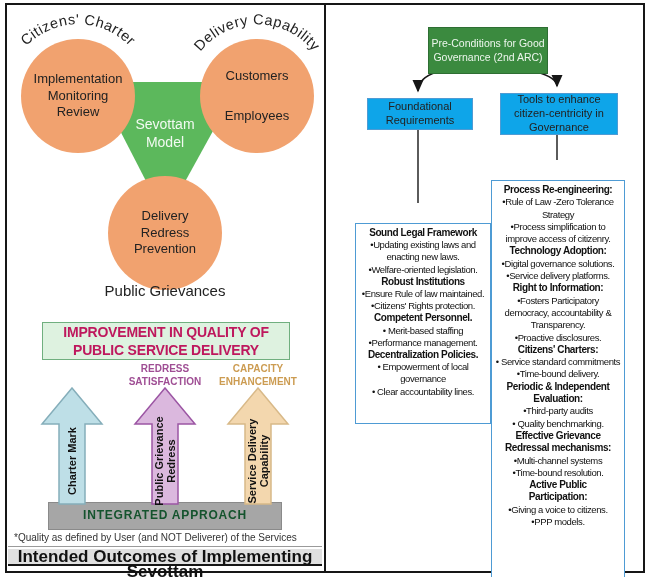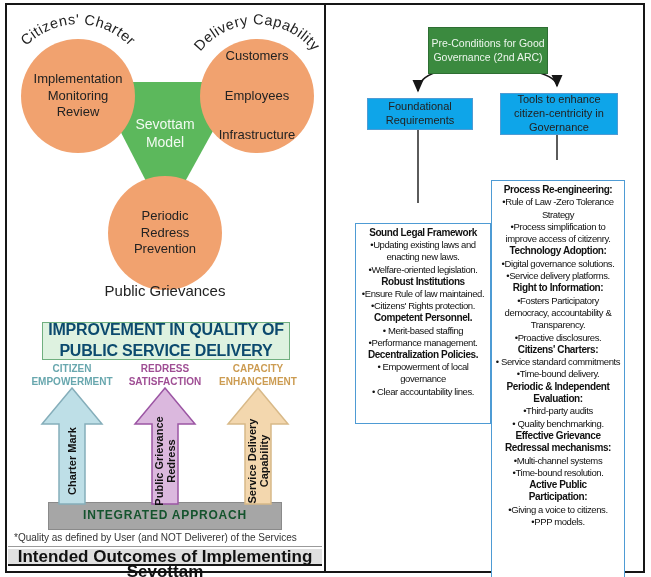--- a/index.html
+++ b/index.html
@@ -19,22 +19,22 @@
   #circle-left{left:21px;top:39px;}
   #circle-right{left:200px;top:39px;gap:23px;}
   #circle-bottom{left:108px;top:176px;}
   .center-label{left:121px;top:116px;width:88px;text-align:center;
                 font-size:14px;line-height:1.25;color:#F2FAF2;}
   .caption{left:85px;top:282px;width:160px;text-align:center;font-size:15px;color:#222;}
 
   
   .green-box{left:42px;top:322px;width:246px;height:36px;background:#DEF2E0;
              border:1px solid #70AF7F;display:flex;align-items:center;justify-content:center;
-             text-align:center;font-weight:bold;font-size:16px;line-height:1.3;
-             letter-spacing:-0.2px;color:#0c4a6e;}
+             text-align:center;font-weight:bold;font-size:14px;line-height:1.3;
+             letter-spacing:-0.2px;color:#be185d;}
   .alabel{top:363px;width:104px;text-align:center;font-weight:bold;font-size:10px;line-height:1.25;}
   #alabel-1{left:20px;color:#68A7AE;}
   #alabel-2{left:113px;color:#9F4E94;}
   #alabel-3{left:206px;color:#CC9C52;}
   .arrow{top:387px;width:64px;height:118px;}
   #arrow-1{left:40px;} #arrow-2{left:133px;} #arrow-3{left:226px;}
   .arrow svg{position:absolute;left:0;top:0;}
   .arrow-text{position:absolute;left:-18px;top:52px;width:100px;height:44px;
               transform:rotate(-90deg);display:flex;align-items:center;justify-content:center;
               text-align:center;font-weight:bold;font-size:11px;line-height:1.12;color:#111;}
@@ -84,35 +84,33 @@
   </svg>
 
   <div class="abs circle" id="circle-left">
       <div>Implementation</div>
       <div>Monitoring</div>
       <div>Review</div>
     </div>
   <div class="abs circle" id="circle-right">
       <div>Customers</div>
       <div>Employees</div>
-      <div>Infrastructure</div>
     </div>
   <div class="abs circle" id="circle-bottom">
-      <div>Periodic</div>
+      <div>Delivery</div>
       <div>Redress</div>
       <div>Prevention</div>
     </div>
 
   <div class="abs center-label">Sevottam Model</div>
 
   <div class="abs caption">Public Grievances</div>
 
   <div class="abs green-box">IMPROVEMENT IN QUALITY OF PUBLIC SERVICE DELIVERY</div>
 
-  <div class="abs alabel" id="alabel-1">CITIZEN EMPOWERMENT</div>
   <div class="abs alabel" id="alabel-2">REDRESS SATISFACTION</div>
   <div class="abs alabel" id="alabel-3">CAPACITY ENHANCEMENT</div>
 
   <div class="abs platform">INTEGRATED APPROACH</div>
 
   <div class="abs arrow" id="arrow-1">
     <svg width="64" height="118">
       <polygon points="32,1 62,37 45,37 45,117 19,117 19,37 2,37" fill="#BEDFE7" stroke="#85AEBA" stroke-width="1.5"></polygon>
     </svg>
     <div class="arrow-text">Charter Mark</div>

